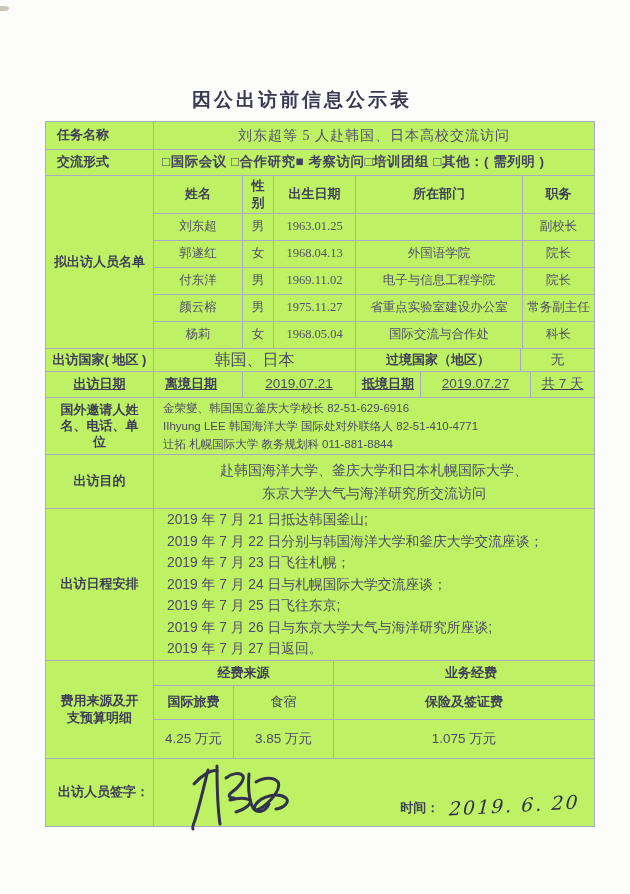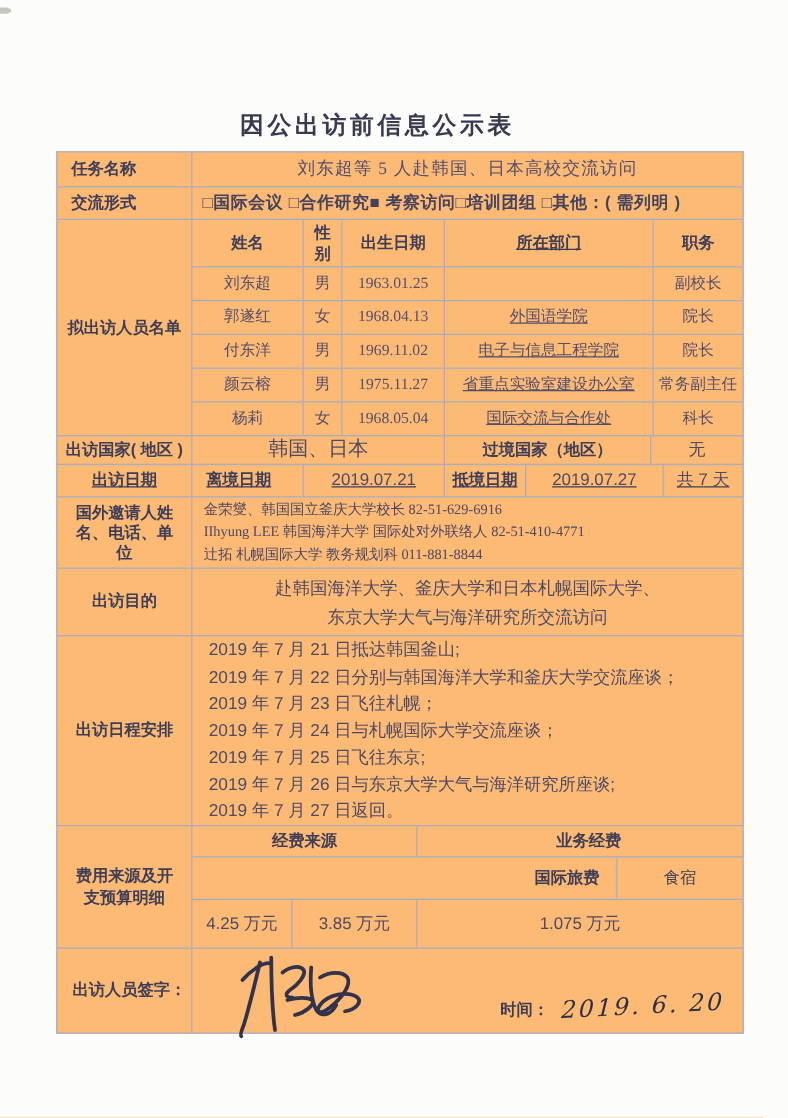--- a/index.html
+++ b/index.html
@@ -19,21 +19,21 @@
     overflow:hidden;
   }
   .title{
     position:absolute;left:27px;top:87px;width:550px;
     text-align:center;font-size:19px;font-weight:bold;
     letter-spacing:3px;color:#393952;
   }
   .doc-table{
     position:absolute;left:45px;top:121px;width:550px;
     border:1px solid var(--bd);
-    background:#fdba74;
+    background:#bef264;
   }
   .r{display:flex;border-bottom:1px solid var(--bd);}
   .doc-table > .r:last-child{border-bottom:none;}
   .c{
     border-right:1px solid var(--bd);
     display:flex;align-items:center;justify-content:center;
     text-align:center;line-height:1.25;
   }
   .r .c:last-child{border-right:none;}
   .label{font-weight:bold;font-size:13px;color:var(--ink);padding:2px 4px;}
@@ -41,21 +41,21 @@
   .left{justify-content:flex-start;text-align:left;padding-left:11px;}
   .serif{font-family:"Liberation Serif",serif;color:var(--serif-ink);}
   .sans{color:var(--sans-ink);}
   .subs{flex:1;display:flex;flex-direction:column;}
   .subs .r:last-child{border-bottom:none;}
   .subs .r{flex:1;justify-content:flex-end;}
   
   .col-name{width:89px;flex:none;}
   .col-sex{width:31px;flex:none;padding:0 6px;}
   .col-birth{width:82px;flex:none;}
-  .col-dept{width:167px;flex:none;text-decoration:underline;}
+  .col-dept{width:167px;flex:none;}
   .col-duty{flex:1;}
   .ph{font-weight:bold;font-size:13px;}
   .pv{font-size:12.5px;}
   
   .h-task{height:28px;}
   .h-type{height:26px;}
   .h-group1{height:173px;}
   .sub-head{flex:none !important;height:38px;}
   .h-country{height:23px;}
   .h-date{height:26px;text-decoration:underline;}
@@ -72,21 +72,21 @@
   .w-arr{width:65px;flex:none;}
   .w-arrdate{width:110px;flex:none;}
   .w-days{flex:1;}
   .date-val{font-size:13.5px;}
   
   .w-cty{width:202px;flex:none;}
   .w-transit{width:165px;flex:none;}
   .w-none{flex:1;}
   
   .invite-lines{flex-direction:column;align-items:flex-start;justify-content:center;padding:3px 0 3px 9px;}
-  .invite-lines div{font-family:Liberation Serif, serif;font-size:11.5px;color:#4c4866;line-height:18px;white-space:nowrap;}
+  .invite-lines div{font-family:Liberation Sans, sans-serif;font-size:11.5px;color:#4c4866;line-height:18px;white-space:nowrap;}
   
   .purpose-lines{flex-direction:column;justify-content:center;font-size:14px;color:var(--sans-ink);}
   .purpose-lines div{line-height:23px;}
   
   .itin-lines{flex-direction:column;align-items:flex-start;justify-content:center;padding-left:13px;}
   .itin-lines div{font-size:13.8px;color:var(--sans-ink);line-height:21.5px;white-space:nowrap;}
   
   .b-r1{height:25px;flex:none !important;gap:14px;}
   .b-r2{height:34px;flex:none !important;}
   .b-r3{flex:1;}
@@ -224,20 +224,21 @@
   <div class="r h-budget">
     <div class="c label w-label" style="padding:2px 12px">费用来源及开支预算明细</div>
     <div class="subs">
       <div class="r b-r1">
         <div class="c bh w-src">经费来源</div>
         <div class="c bh w-ins">业务经费</div>
       </div>
       <div class="r b-r2">
         <div class="c bh w-trv" style="font-weight:600">国际旅费</div>
         <div class="c bh w-meal" style="font-weight:400">食宿</div>
+        <div class="c bh w-ins" style="font-weight:600">保险及签证费</div>
       </div>
       <div class="r b-r3">
         <div class="c bv w-trv">4.25 万元</div>
         <div class="c bv w-meal">3.85 万元</div>
         <div class="c bv w-ins">1.075 万元</div>
       </div>
     </div>
   </div>
 
   <div class="r h-sign">

